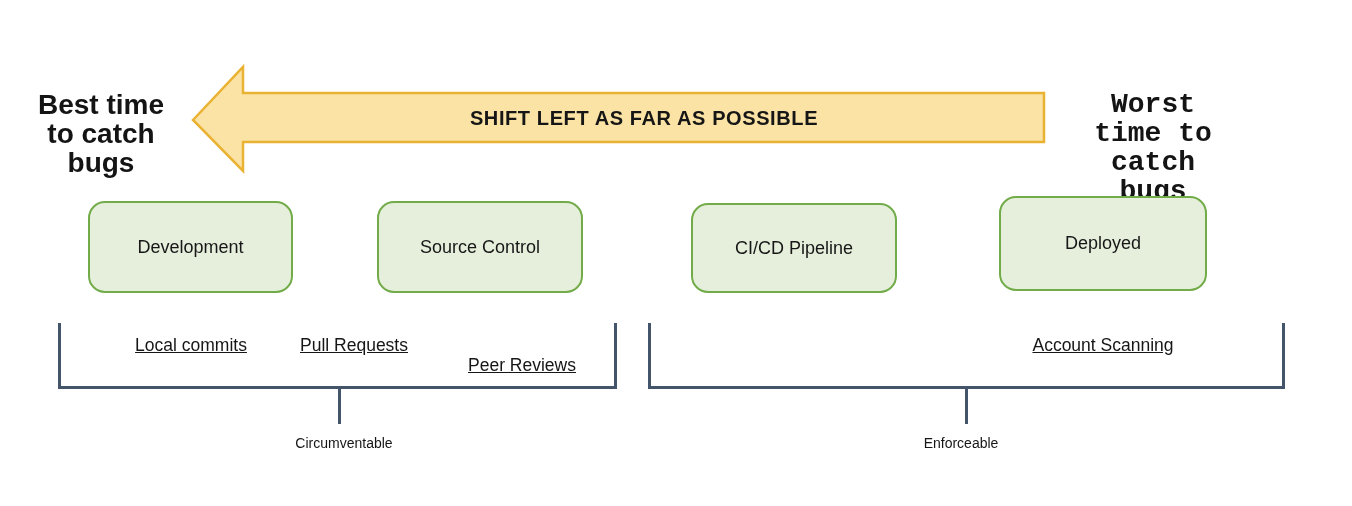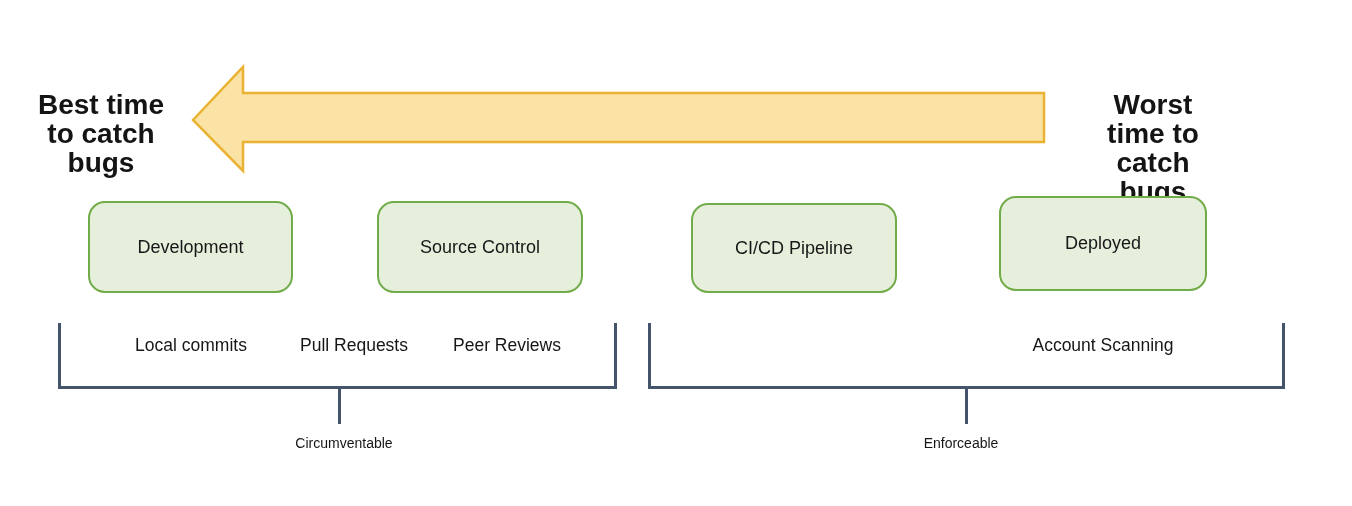--- a/index.html
+++ b/index.html
@@ -14,21 +14,21 @@
   }
   .caption {
     position: absolute;
     text-align: center;
     font-size: 28px;
     font-weight: 700;
     line-height: 29px;
     color: #141414;
   }
   #caption-left  { left: 30px;  top: 90px;  width: 142px; }
-  #caption-right { left: 1082px; top: 90px; width: 142px; }
+  #caption-right { left: 1082px; top: 90px; width: 142px; font-family: Liberation Mono, monospace; }
 
   #arrow-svg { position: absolute; left: 190px; top: 63px; width: 860px; height: 114px; }
 
   .arrow-label {
     position: absolute;
     left: 244px; top: 93px;
     width: 800px; height: 50px;
     display: flex; align-items: center; justify-content: center;
     font-size: 20px; font-weight: 700; letter-spacing: 0.6px;
     color: #161616; white-space: nowrap;
@@ -64,24 +64,25 @@
   #stem-right { left: 965px; }
 
   .practice {
     position: absolute;
     top: 334px;
     transform: translateX(-50%);
     font-size: 17.5px;
     line-height: 22px;
     color: #161616;
     white-space: nowrap;
+    text-decoration: underline;
   }
   #practice-local-commits     { left: 191px; }
   #practice-pull-requests     { left: 354px; }
-  #practice-peer-reviews      { left: 507px; }
+  #practice-peer-reviews      { left: 522px; margin-top: 20px; }
   #practice-template-scanning { left: 789px; }
   #practice-account-scanning  { left: 1103px; }
 
   .group-label {
     position: absolute;
     top: 432px;
     transform: translateX(-50%);
     font-size: 14px;
     line-height: 23px;
     color: #161616;
@@ -91,20 +92,21 @@
   #group-enforceable    { left: 961px; }
 </style>
 </head>
 <body>
 
 <div id="canvas">
 
   <svg id="arrow-svg" viewBox="0 0 860 114" xmlns="http://www.w3.org/2000/svg">
     <polygon points="3,57 53,4 53,30 854,30 854,79 53,79 53,108" stroke-width="2.5" stroke-linejoin="miter" fill="#fae3a4" stroke="#eab232"></polygon>
   </svg>
+  <div class="arrow-label">SHIFT LEFT AS FAR AS POSSIBLE</div>
 
   <div class="caption" id="caption-left">Best time to catch bugs</div>
   <div class="caption" id="caption-right">Worst time to catch bugs</div>
 
   <div class="stage-box" id="stage-development">
     <span>Development</span>
   </div>
   <div class="stage-box" id="stage-source-control">
     <span>Source Control</span>
   </div>

